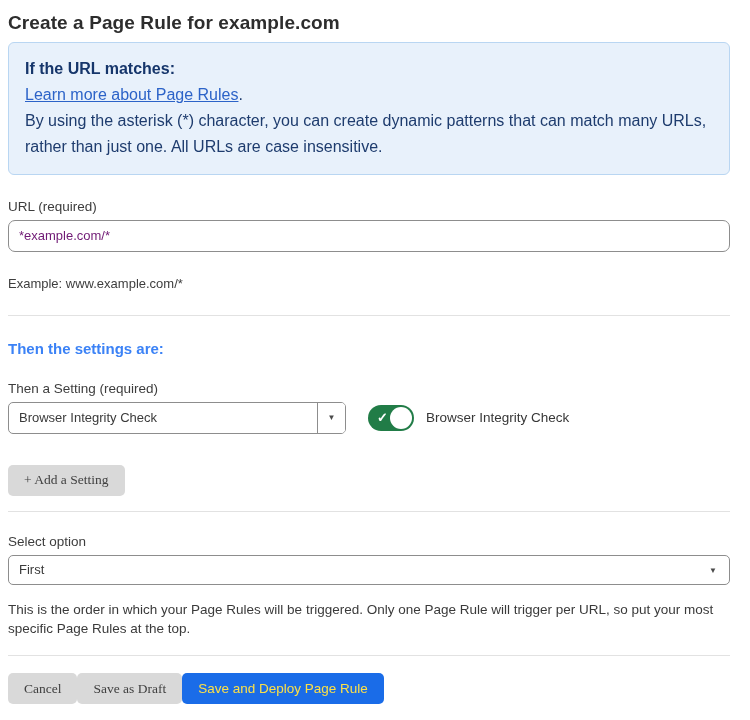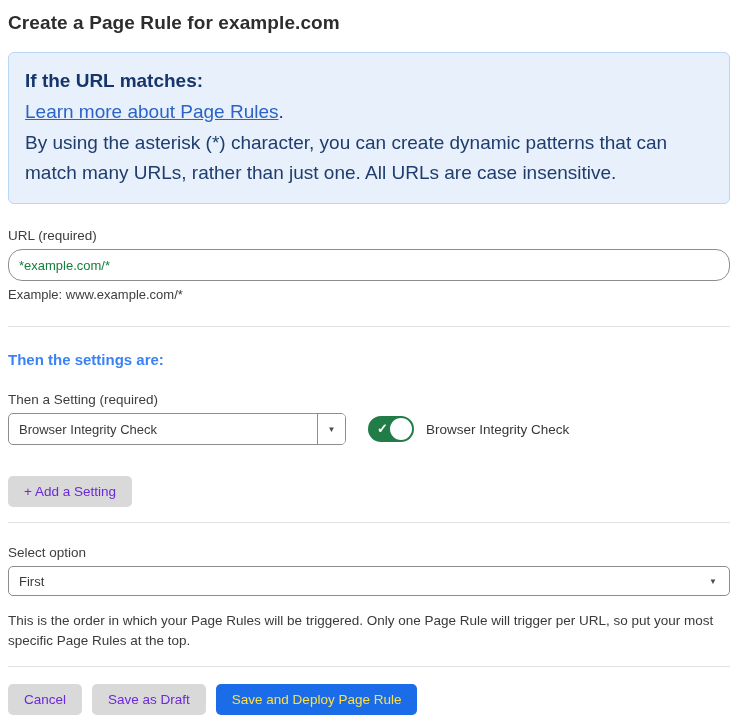--- a/index.html
+++ b/index.html
@@ -11,30 +11,30 @@
     color: #3c3c3c;
     overflow: hidden;
   }
   .container { padding: 12px 20px 0 8px; }
 
   .page-title {
     font-size: 19px;
     font-weight: bold;
     color: #2d2d2d;
     letter-spacing: 0.1px;
-    margin-bottom: 18px;
+    margin-bottom: 8px;
   }
 
   .info-box {
     background: #e8f1fb;
     border: 1px solid #b9d6f2;
     border-radius: 6px;
     padding: 13px 16px 14px 16px;
     margin-bottom: 24px;
-    font-size: 19px;
+    font-size: 16px;
     line-height: 1.62;
     color: #1e3c6e;
   }
   .info-box .info-heading {
     font-weight: bold;
     color: #16366b;
   }
   .info-box .info-link {
     color: #2c63c8;
     text-decoration: underline;
@@ -45,33 +45,33 @@
   .field-label {
     font-size: 13.5px;
     color: #3d3d3d;
     margin-bottom: 6px;
   }
 
   .text-input {
     width: 100%;
     height: 32px;
     border: 1px solid #8d8d8d;
-    border-radius: 14px;
+    border-radius: 7px;
     padding: 0 10px;
     font-family: "Liberation Sans", sans-serif;
     font-size: 13px;
-    color: #15803d;
+    color: #701a75;
     background: #ffffff;
     outline: none;
   }
 
   .helper-text {
     font-size: 13px;
     color: #3e3e3e;
-    margin-top: 6px;
+    margin-top: 24px;
   }
 
   .divider {
     border: none;
     border-top: 1px solid #e2e2e2;
     margin: 0;
   }
   .divider-1 { margin-top: 24px; margin-bottom: 24px; }
   .divider-2 { margin-top: 15px; margin-bottom: 22px; }
   .divider-3 { margin-top: 16px; margin-bottom: 17px; }
@@ -158,21 +158,22 @@
     border-radius: 5px;
     font-family: "Liberation Sans", sans-serif;
     font-size: 13.5px;
     padding: 8px 16px;
     cursor: pointer;
     line-height: 1;
     height: 31px;
   }
   .btn-gray {
     background: #d9d9d9;
-    color: #6d28d9;
+    color: #404040;
+    font-family: Liberation Serif, serif;
   }
   .btn-primary {
     color: #fde047;
   }
 
   .add-setting-btn { margin-top: 31px; }
 
   .order-helper {
     font-size: 13.5px;
     color: #3a3a3a;
@@ -196,21 +197,21 @@
   }
   .select-arrow {
     position: absolute;
     right: 12px;
     top: 50%;
     transform: translateY(-50%);
     font-size: 8px;
     color: #4a4a4a;
   }
 
-  .footer-buttons { display: flex; align-items: center; gap: 10px; }
+  .footer-buttons { display: flex; align-items: center; }
 </style>
 </head>
 <body>
 
 <div class="container">
 
   <h1 class="page-title">Create a Page Rule for example.com</h1>
 
   <div class="info-box">
     <div class="info-heading">If the URL matches:</div>

